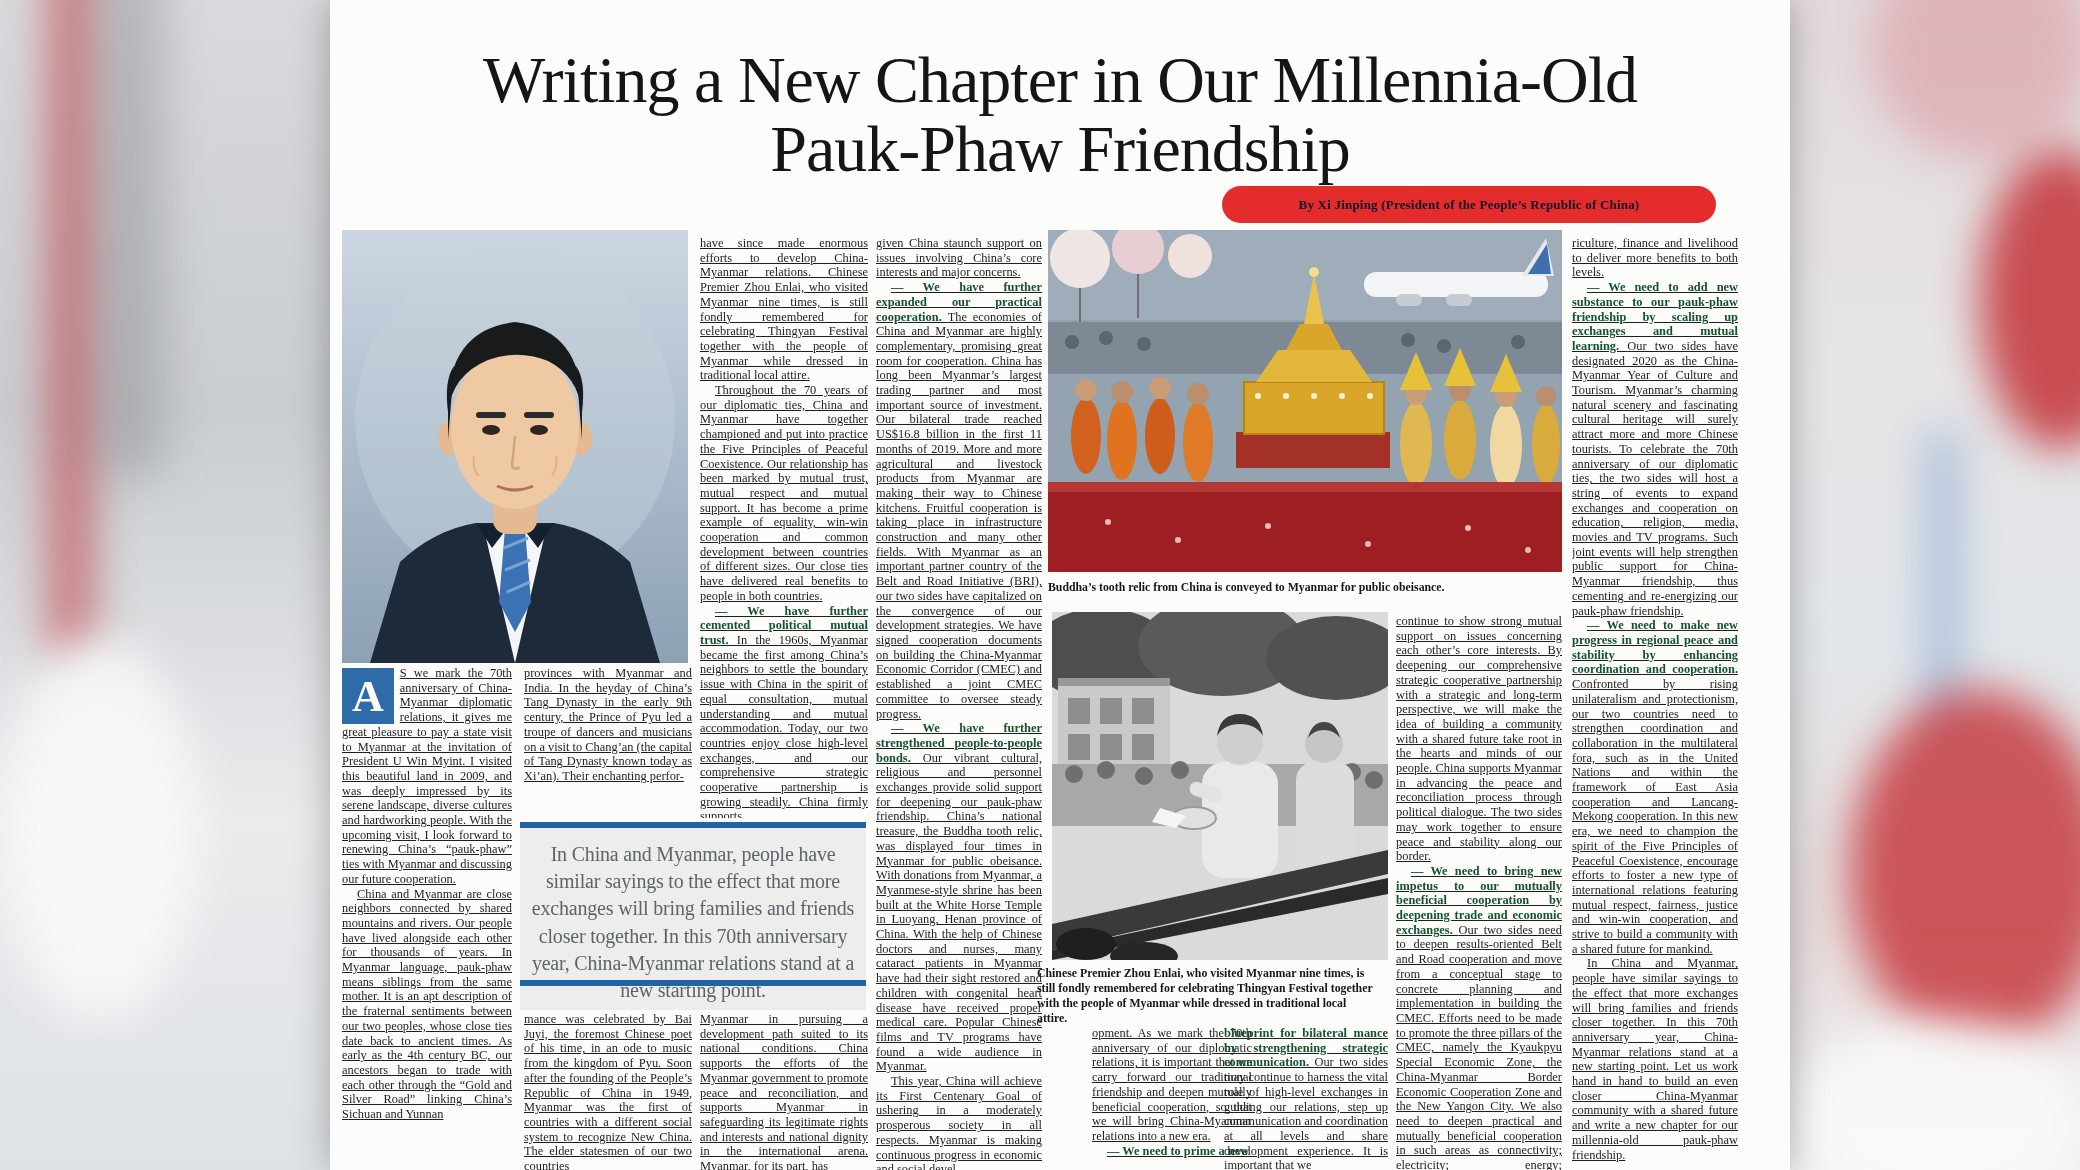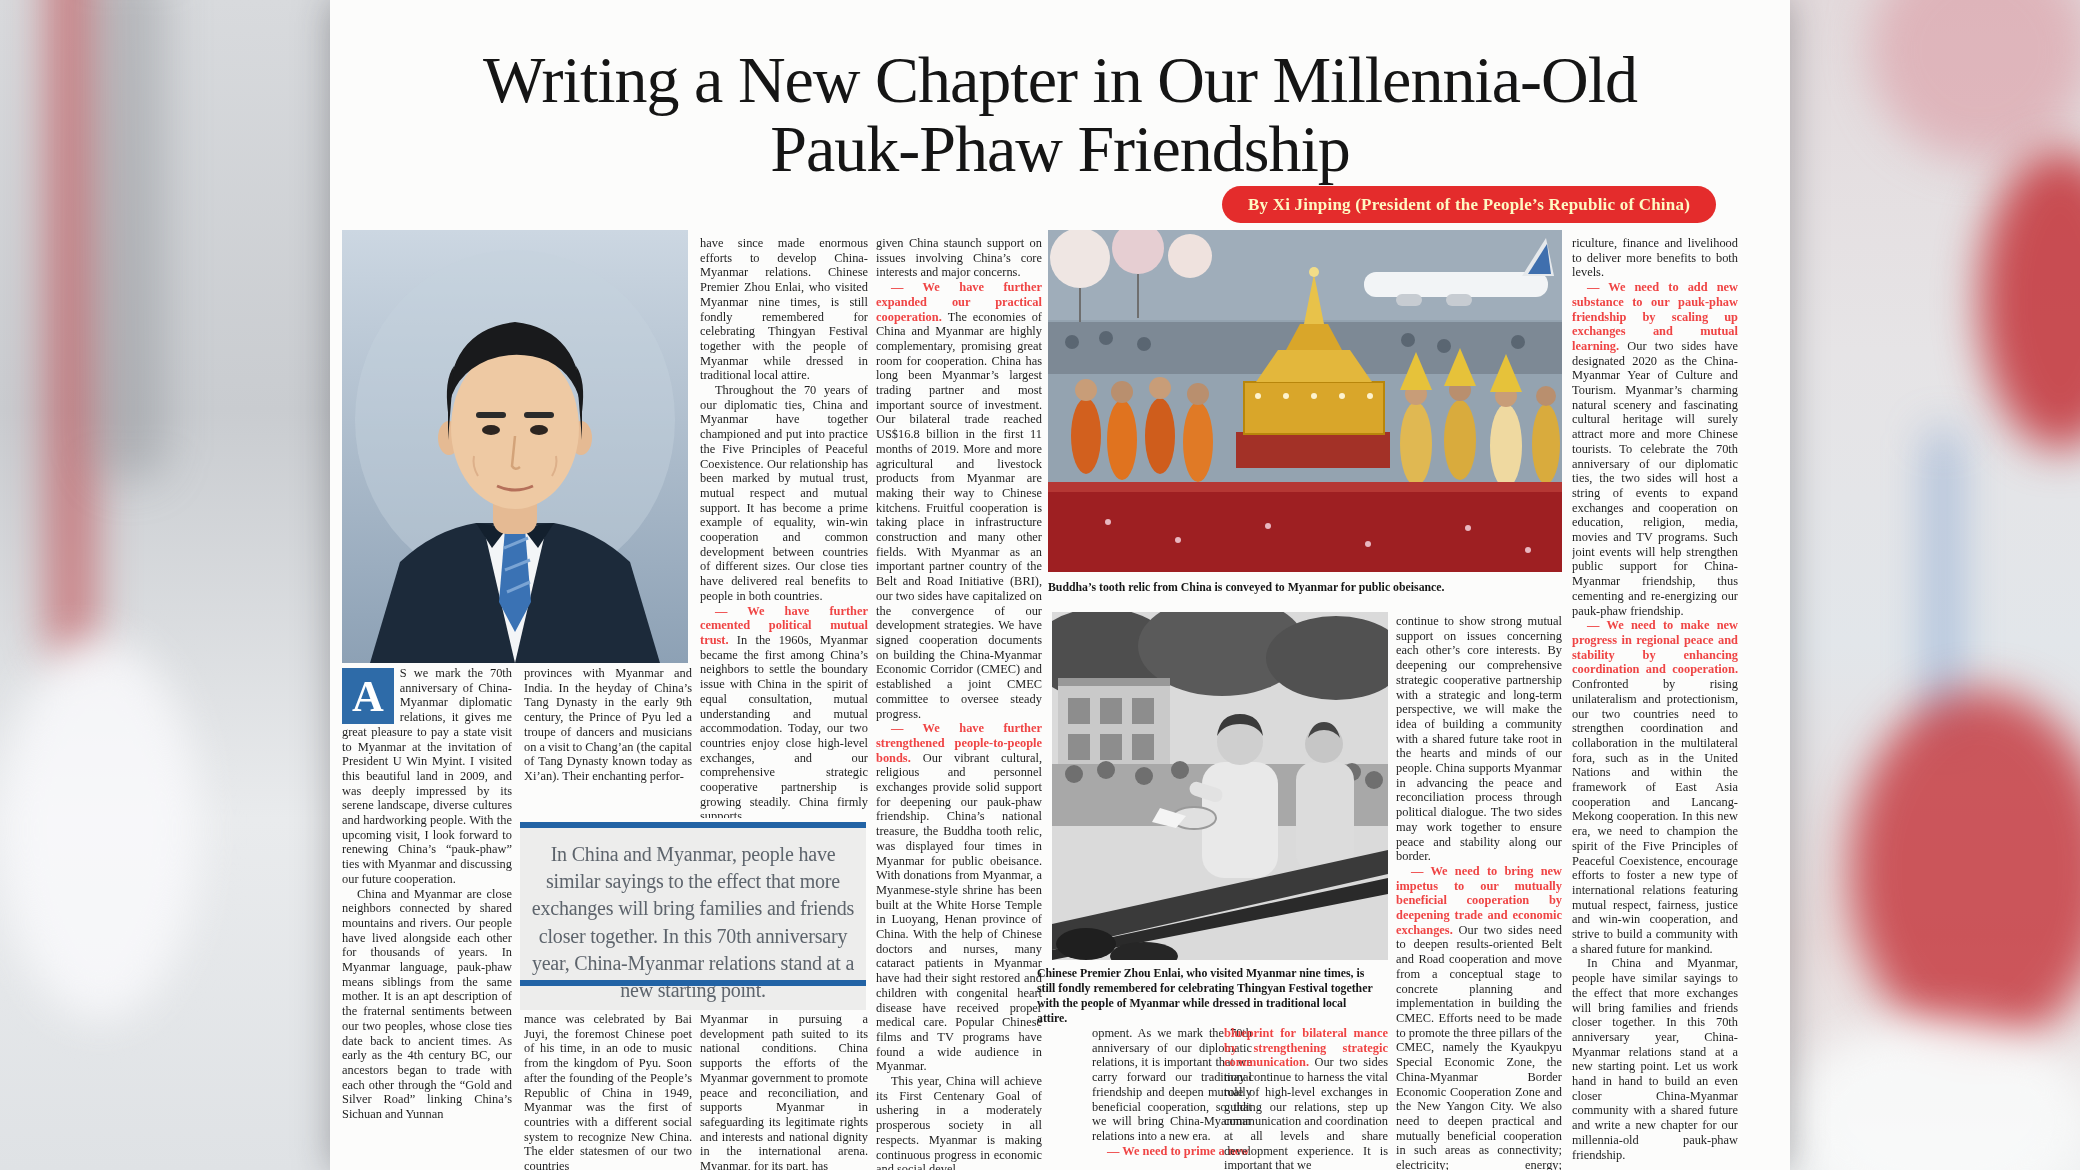--- a/index.html
+++ b/index.html
@@ -17,37 +17,37 @@
   .b-pink{left:80px;top:-60px;width:220px;height:220px;background:rgba(219,150,158,.55);}
   .b-red2{left:190px;top:150px;width:160px;height:300px;background:rgba(193,39,45,.8);}
   .b-red3{left:60px;top:690px;width:260px;height:360px;background:rgba(193,39,45,.75);}
   .b-blue1{left:140px;top:430px;width:26px;height:300px;background:rgba(91,134,196,.55);border-radius:12px;}
   .b-white1{left:0;top:1020px;width:300px;height:200px;background:rgba(248,249,250,.9);}
 
   
   #page{position:absolute;left:330px;top:0;width:1460px;height:1170px;background:#fcfcfb;box-shadow:0 0 34px rgba(40,40,45,.35);}
 
   #title{position:absolute;left:0;top:2px;width:1460px;text-align:center;font-weight:400;color:#151515;font-size:66px;line-height:1.04;letter-spacing:-1px;}
-  #byline{position:absolute;left:892px;top:186px;width:494px;height:37px;border-radius:19px;background:#e42c2c;color:#fef9c3;
-          display:flex;align-items:center;justify-content:center;font-weight:700;font-size:17px;letter-spacing:.2px;}
+  #byline{position:absolute;left:892px;top:186px;width:494px;height:37px;border-radius:19px;background:#e42c2c;color:#0f172a;
+          display:flex;align-items:center;justify-content:center;font-weight:700;font-size:13px;letter-spacing:.2px;}
 
   .photo{position:absolute;overflow:hidden;background:#9aa7b3;}
   #portrait{left:12px;top:230px;width:346px;height:433px;}
   #photo1{left:718px;top:230px;width:514px;height:342px;}
   #photo2{left:722px;top:612px;width:336px;height:348px;background:#d7d7d7;}
   .photo svg{display:block;width:100%;height:100%;}
 
   .caption{position:absolute;font-weight:700;font-size:11.8px;line-height:1.28;color:#161616;}
   #cap1{left:718px;top:580px;width:514px;}
   #cap2{left:707px;top:966px;width:336px;}
 
-  .col{position:absolute;font-size:12.4px;line-height:14.7px;text-align:justify;color:#1e1e1e;overflow:hidden;}
+  .col{position:absolute;font-size:12.4px;line-height:14.7px;text-align:justify;color:#1e1e1e;overflow:hidden;text-decoration:underline;}
   .col p{margin:0;}
   .col p.ind{text-indent:15px;}
-  .col b{font-weight:700;color:#ef4444;}
+  .col b{font-weight:700;color:#14532d;}
   #col1{left:12px;top:666px;width:170px;height:504px;}
   #col2top{left:194px;top:666px;width:168px;height:152px;}
   #col2bot{left:194px;top:1012px;width:168px;height:158px;}
   #col3top{left:370px;top:236px;width:168px;height:582px;}
   #col3bot{left:370px;top:1012px;width:168px;height:158px;}
   #col4{left:546px;top:236px;width:166px;height:934px;}
   #subL{left:722px;top:1026px;width:160px;height:144px;margin-left:40px;}
   #subR{left:894px;top:1026px;width:164px;height:144px;}
   #col5{left:1066px;top:614px;width:166px;height:556px;}
   #col6wrap{left:1242px;top:236px;width:166px;height:934px;}

